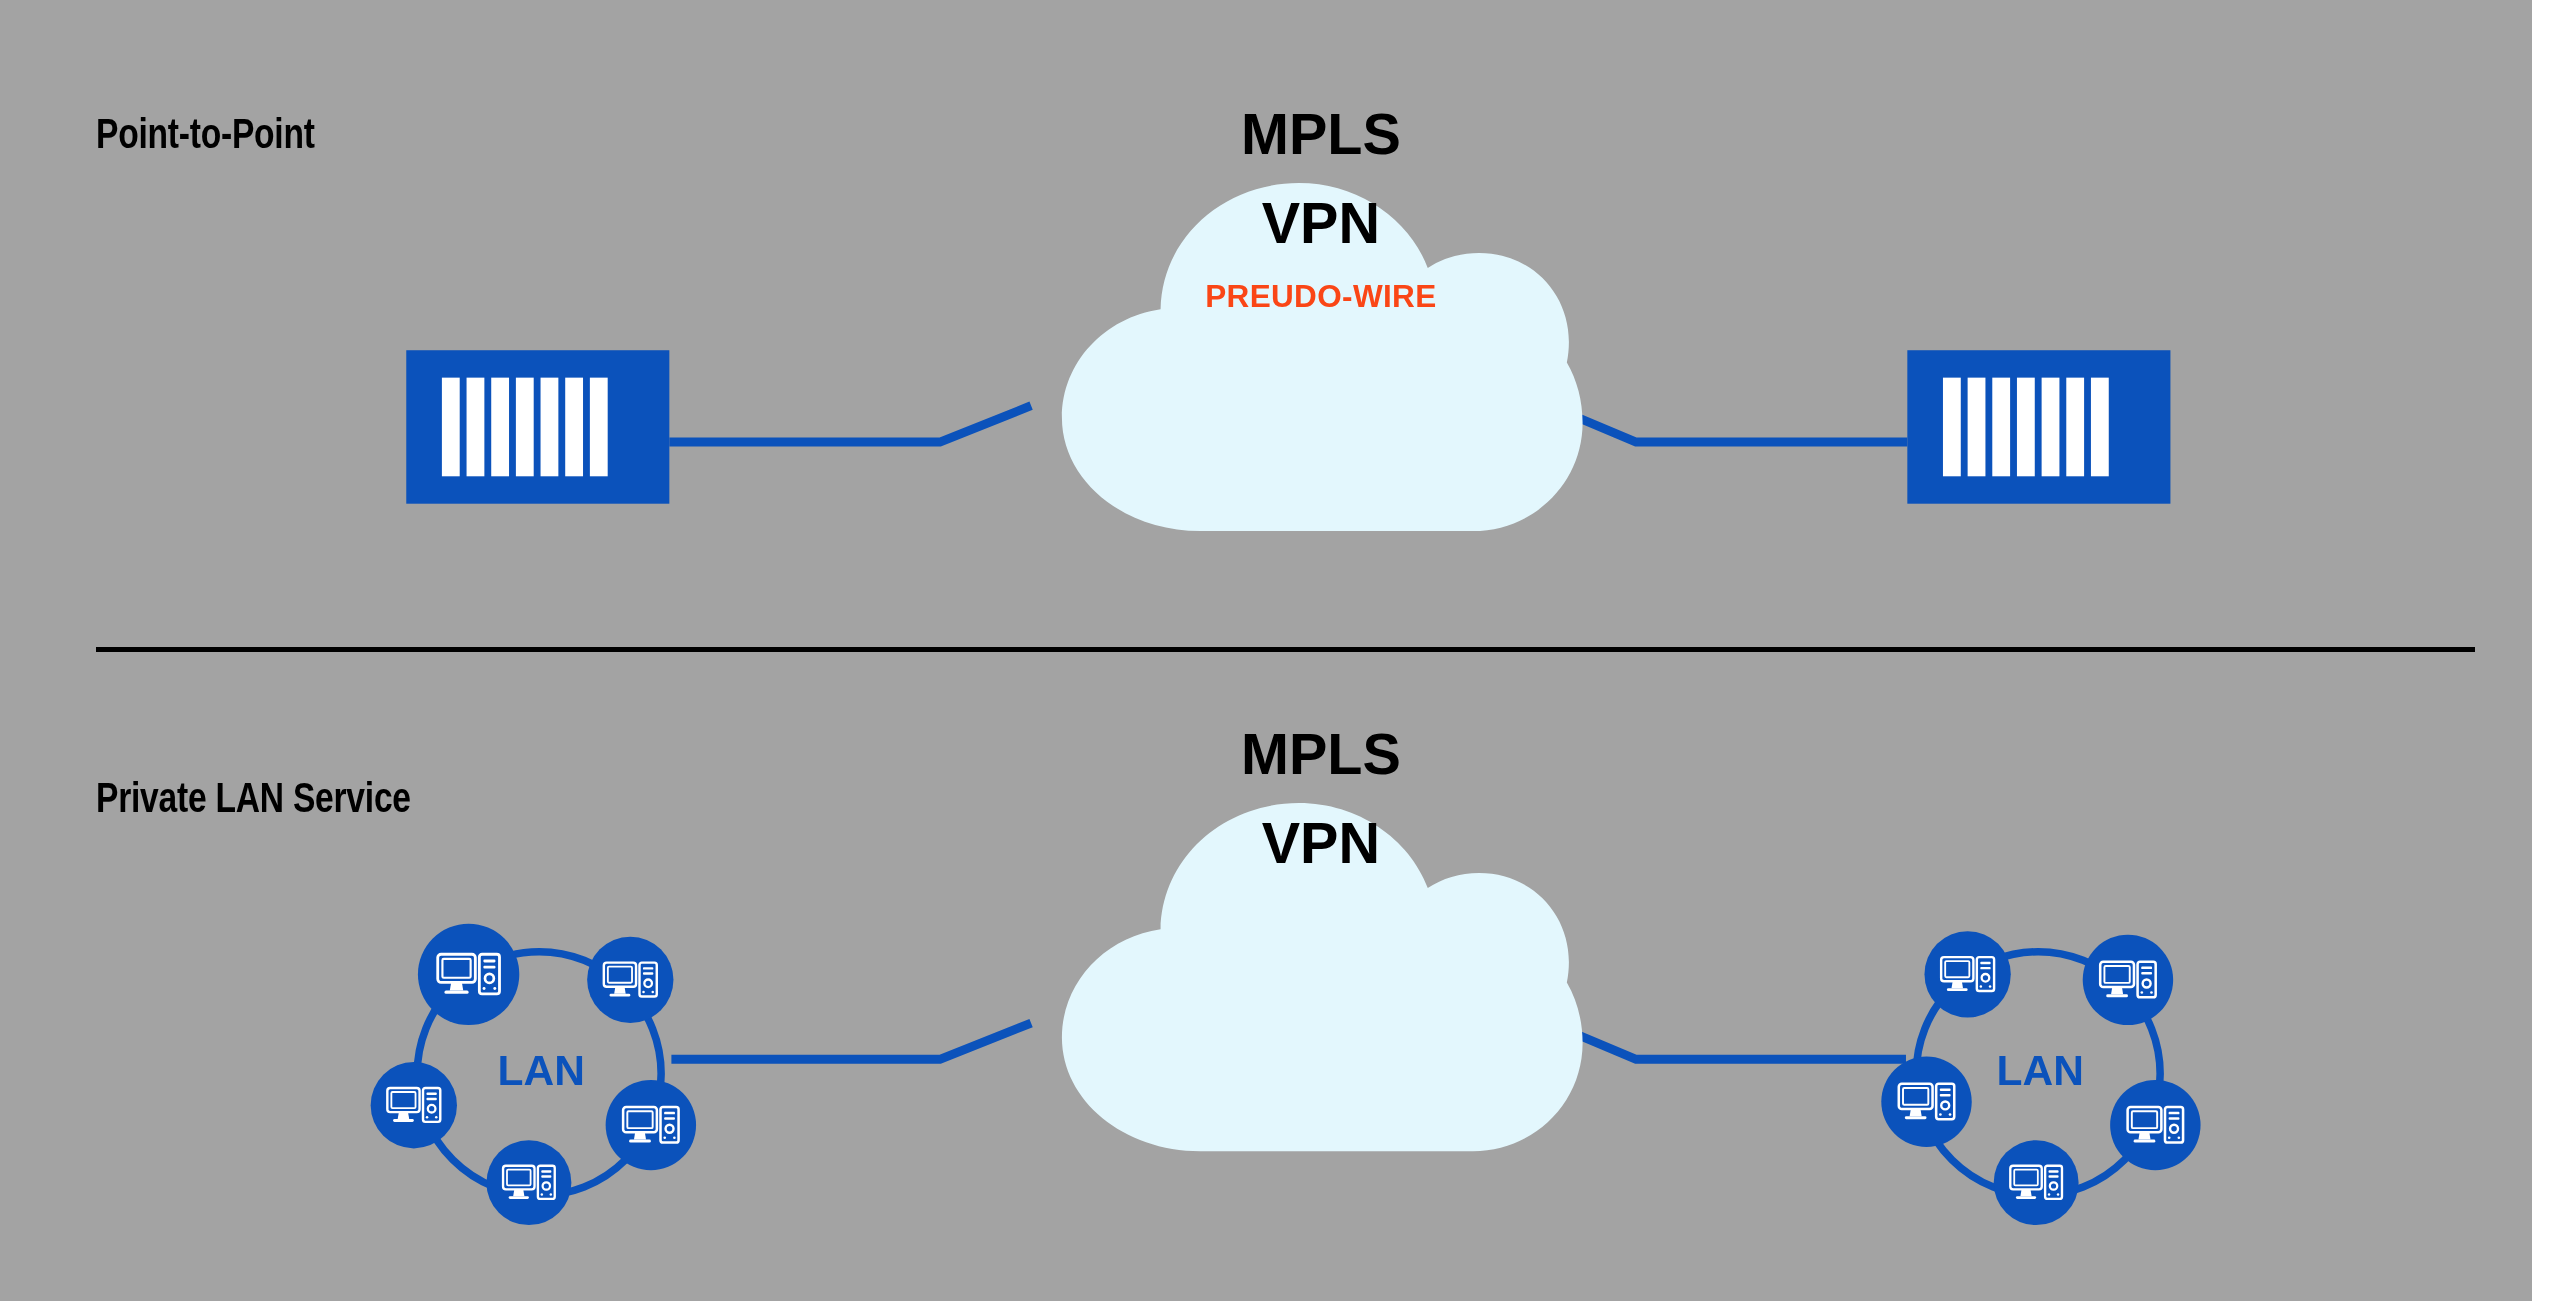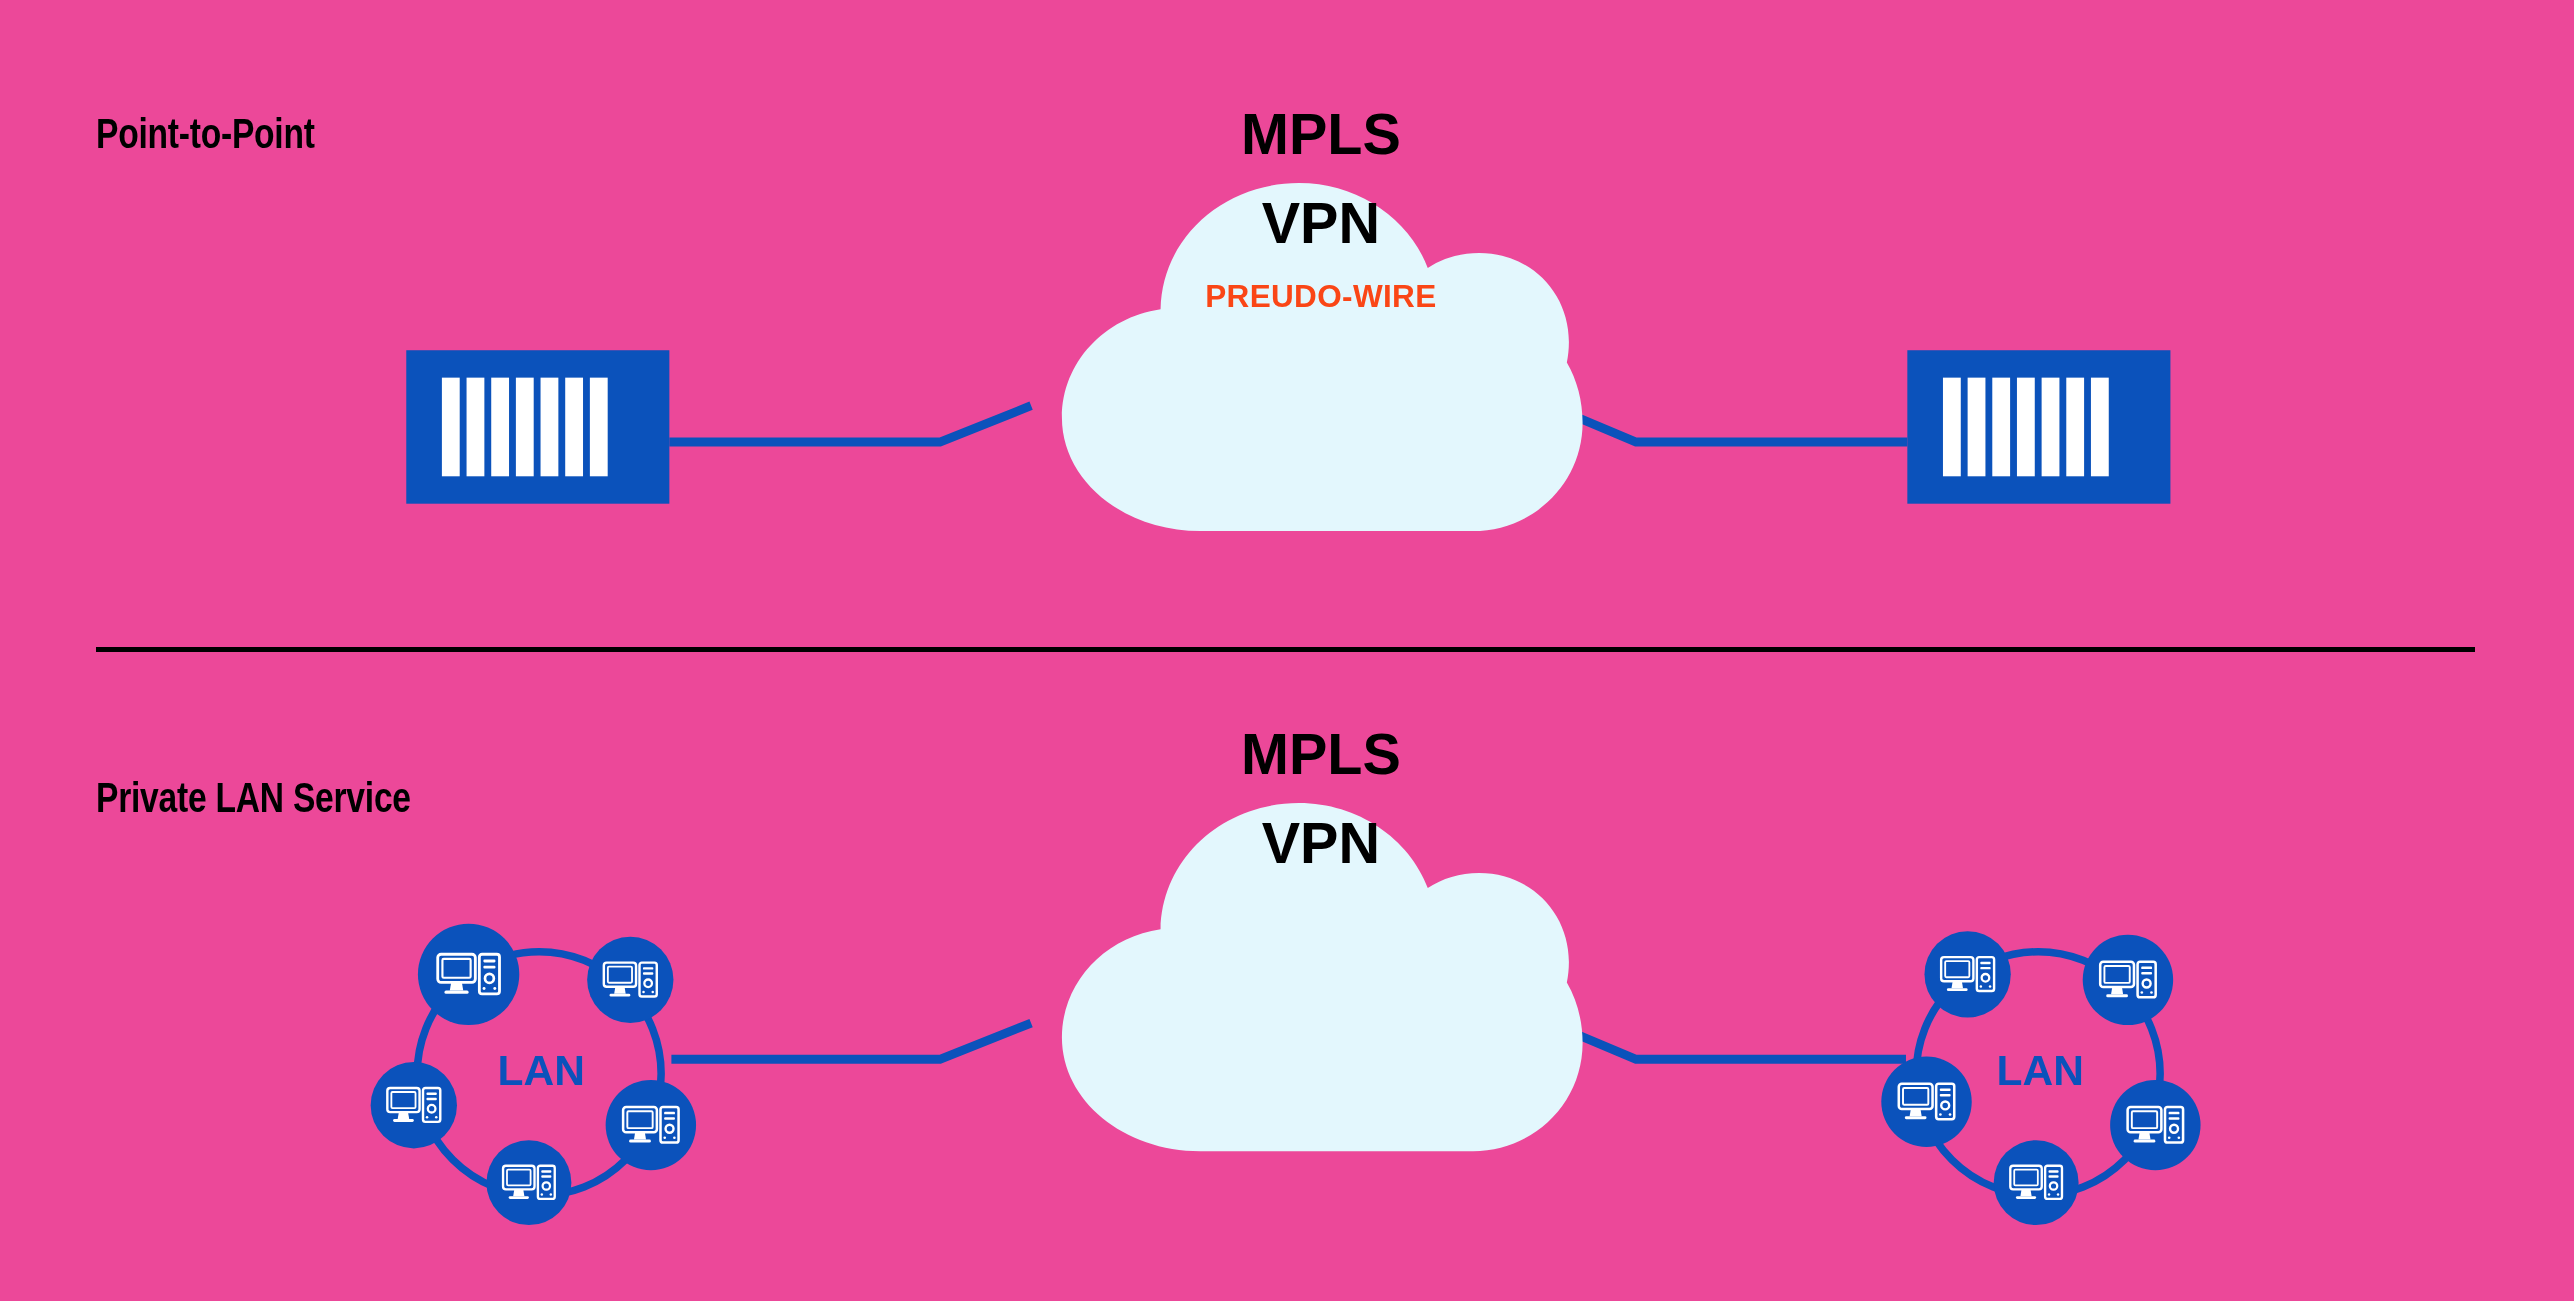--- a/index.html
+++ b/index.html
@@ -11,22 +11,21 @@
     width: 2576px;
     height: 1302px;
     font-family: "Liberation Sans", "DejaVu Sans", sans-serif;
     overflow: hidden;
     position: relative;
   }
   #stage {
     position: relative;
     width: 2532px;
     height: 1302px;
-    background: #ec4899;
-    padding-left: 42px;
+    background: #a3a3a3;
   }
   .section-title {
     position: absolute;
     font-family: "Liberation Sans", "DejaVu Sans", sans-serif;
     font-weight: bold;
     font-size: 42px;
     letter-spacing: -0.3px;
     color: #000000;
     white-space: nowrap;
     transform: scaleX(0.80);

